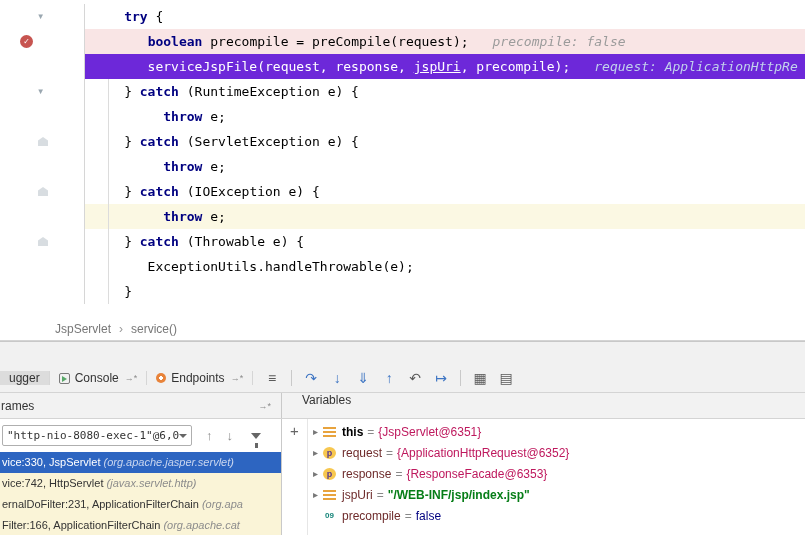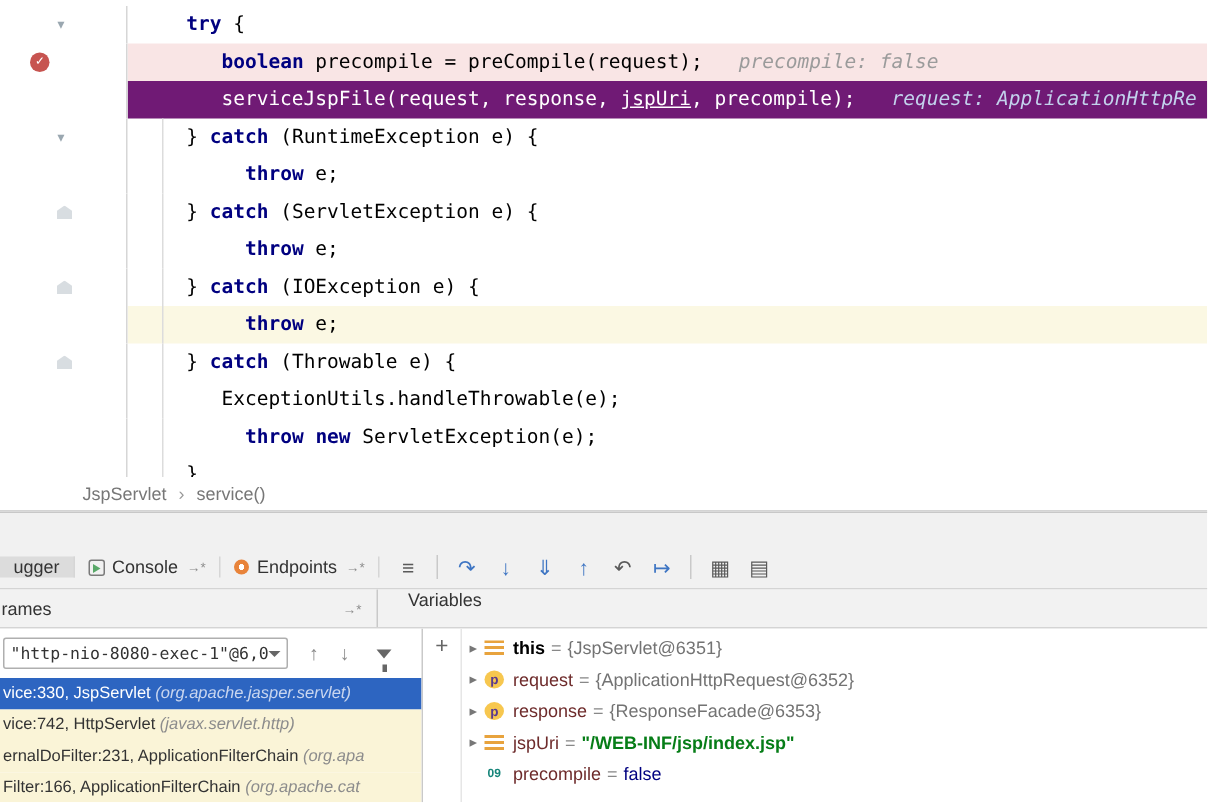--- a/index.html
+++ b/index.html
@@ -9,21 +9,21 @@
 
   
   .editor{height:318px;overflow:hidden;background:#fff;position:relative}
   .code-lines{padding-top:4px}
   .cl{display:flex;height:25px;line-height:25px;white-space:pre;
       font-family:"DejaVu Sans Mono",monospace;font-size:13px;color:#000}
   .cl .gut{flex:0 0 85px;width:85px;position:relative;background:#fff;border-right:1px solid #D6D6D6}
   .cl .txt{flex:1;overflow:hidden}
   .cl.bp .txt{background-color:#F9E5E5}
   .cl.caret .txt{background-color:#FBF8E3}
-  .cl.exec .txt{background-color:#701a75;color:#fff}
+  .cl.exec .txt{background-color:#6d28d9;color:#fff}
   .cl.exec .tk-u{color:#fff}
   .cl.exec .hint{color:#C2D1EC}
   .cl.guide .txt{background-image:linear-gradient(#DCDCDC,#DCDCDC);
       background-size:1px 25px;background-position:23px 0;background-repeat:no-repeat}
   .tk-k{color:#000080;font-weight:bold}
   .tk-p{color:inherit}
   .tk-i{}
   .tk-u{text-decoration:underline}
   .hint{color:#9B9B9B;font-style:italic;margin-left:24px}
   .gm{position:absolute}
@@ -51,21 +51,21 @@
   .ic-endpoints{display:inline-block;width:10px;height:10px;border-radius:50%;
       background:radial-gradient(circle,#fff 0 2px,#E8833A 2px)}
   .dtools{display:flex;align-items:center;margin-left:6px}
   .dico{width:26px;text-align:center;font-size:14px;line-height:28px;cursor:default}
   .dico.blue{color:#3E75C3}
   .dico.gray{color:#5A5A5A}
   .vsep{width:1px;height:16px;background:#C9C9C9;margin:0 6px}
 
   
   .pheaders{height:26px;background:#F2F2F2;border-bottom:1px solid #D4D4D4;display:flex;font-size:12px;color:#333}
-  .ph-left{width:252px;border-right:1px solid #C9C9C9;display:flex;align-items:center;padding-left:1px}
+  .ph-left{width:282px;border-right:1px solid #C9C9C9;display:flex;align-items:center;padding-left:1px}
   .ph-pin{margin-left:auto;margin-right:10px;font-size:9px;color:#8A8A8A}
   .ph-right{flex:1;display:flex;padding-left:20px}
 
   
   .panels{height:116px;display:flex;overflow:hidden}
   .frames-panel{width:282px;border-right:1px solid #C9C9C9;overflow:hidden;background:#fff}
   .frames-toolbar{height:33px;display:flex;align-items:center;padding-left:2px}
   .combo{width:190px;height:21px;border:1px solid #AFAFAF;background:#fff;border-radius:2px;
       display:flex;align-items:center;padding:0 4px;overflow:hidden;
       font-family:"DejaVu Sans Mono",monospace;font-size:11px;color:#333;white-space:nowrap}
@@ -89,21 +89,21 @@
   .chev{width:15px;text-align:center;color:#777;font-size:10px;flex:0 0 15px}
   .vic{width:13px;height:12px;margin-right:6px;flex:0 0 13px;display:inline-flex;
       align-items:center;justify-content:center}
   .vic-value{width:11px;height:10px;background:repeating-linear-gradient(to bottom,#E8A33D 0 2px,transparent 2px 4px)}
   .vic-param{width:12px;height:12px;border-radius:50%;background:#F7C74F;color:#5B3A8E;
       font-size:9px;font-weight:bold;line-height:12px;text-align:center}
   .vic-prim{font-size:8px;font-weight:bold;color:#16857A;letter-spacing:0}
   .vname{color:#6E2B2B}
   .vname.emph{color:#000;font-weight:bold}
   .veq{color:#888;margin:0 4px}
-  .vval-ref{color:#737373}
+  .vval-ref{color:#be185d}
   .vval-string{color:#067D17;font-weight:bold}
   .vval-keyword{color:#000080}
 </style>
 </head>
 <body>
 
 <div class="app">
 
   <div class="editor">
     <div class="code-lines">
@@ -111,21 +111,20 @@
         <div class="cl bp"><div class="gut"><span class="gm gm-breakpoint">✓</span></div><div class="txt"><span class="tk-p">        </span><span class="tk-k">boolean</span><span class="tk-p"> precompile = preCompile(request);</span><span class="hint">precompile: false</span></div></div>
         <div class="cl exec"><div class="gut"></div><div class="txt"><span class="tk-p">        serviceJspFile(request, response, </span><span class="tk-u">jspUri</span><span class="tk-p">, precompile);</span><span class="hint">request: ApplicationHttpRe</span></div></div>
         <div class="cl guide"><div class="gut"><span class="gm gm-fold">▾</span></div><div class="txt"><span class="tk-p">     } </span><span class="tk-k">catch</span><span class="tk-p"> (RuntimeException e) {</span></div></div>
         <div class="cl guide"><div class="gut"></div><div class="txt"><span class="tk-p">          </span><span class="tk-k">throw</span><span class="tk-p"> e;</span></div></div>
         <div class="cl guide"><div class="gut"><span class="gm gm-foldend"></span></div><div class="txt"><span class="tk-p">     } </span><span class="tk-k">catch</span><span class="tk-p"> (ServletException e) {</span></div></div>
         <div class="cl guide"><div class="gut"></div><div class="txt"><span class="tk-p">          </span><span class="tk-k">throw</span><span class="tk-p"> e;</span></div></div>
         <div class="cl guide"><div class="gut"><span class="gm gm-foldend"></span></div><div class="txt"><span class="tk-p">     } </span><span class="tk-k">catch</span><span class="tk-p"> (IOException e) {</span></div></div>
         <div class="cl caret guide"><div class="gut"></div><div class="txt"><span class="tk-p">          </span><span class="tk-k">throw</span><span class="tk-p"> e;</span></div></div>
         <div class="cl guide"><div class="gut"><span class="gm gm-foldend"></span></div><div class="txt"><span class="tk-p">     } </span><span class="tk-k">catch</span><span class="tk-p"> (Throwable e) {</span></div></div>
         <div class="cl guide"><div class="gut"></div><div class="txt"><span class="tk-p">        ExceptionUtils.</span><span class="tk-i">handleThrowable</span><span class="tk-p">(e);</span></div></div>
-        <div class="cl guide"><div class="gut"></div><div class="txt"><span class="tk-p">          </span><span class="tk-k">throw</span><span class="tk-p"> </span><span class="tk-k">new</span><span class="tk-p"> ServletException(e);</span></div></div>
         <div class="cl guide"><div class="gut"></div><div class="txt"><span class="tk-p">     }</span></div></div>
       </div>
   </div>
 
   <div class="breadcrumbs">
     <span>JspServlet</span>
     <span class="bc-sep">›</span>
     <span>service()</span>
   </div>
 

